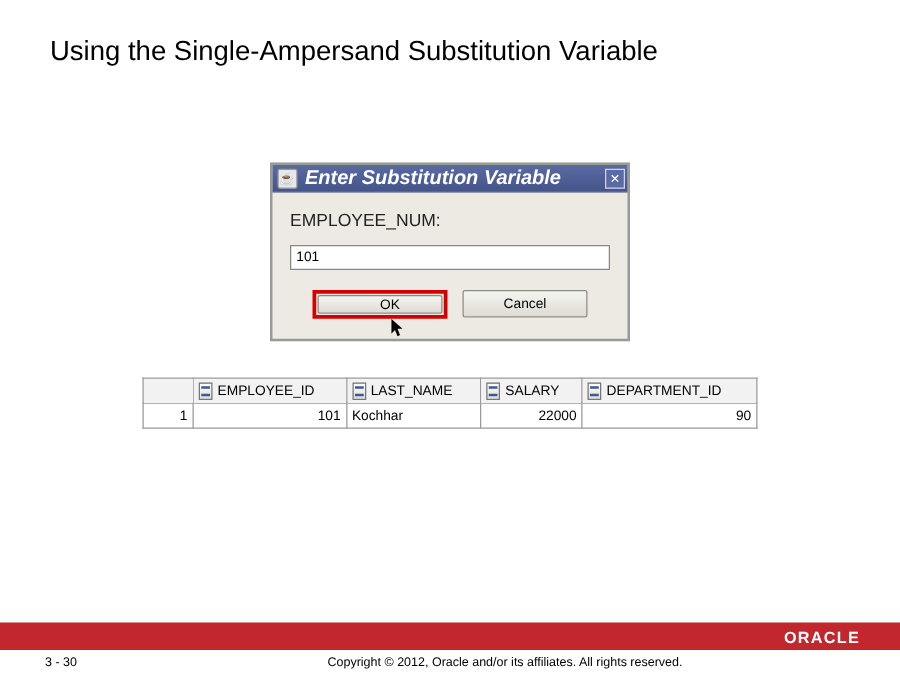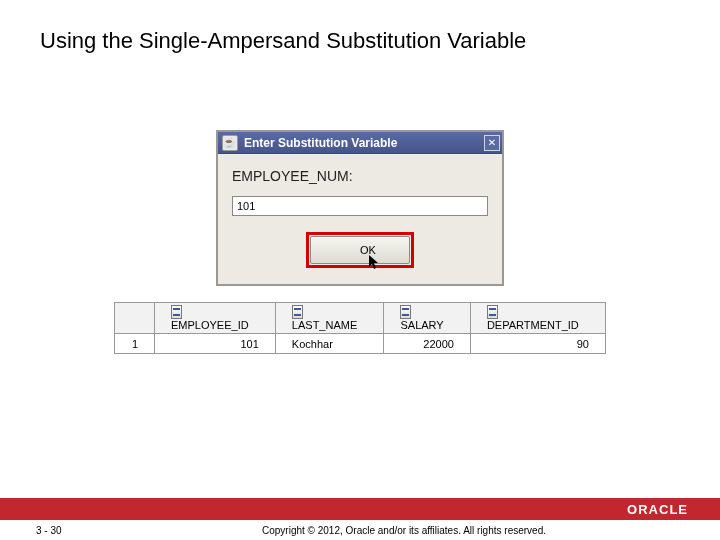--- a/index.html
+++ b/index.html
@@ -44,23 +44,24 @@
     border: 1px solid #9a9a9a;
     border-radius: 2px;
     position: relative;
     display: flex; align-items: center; justify-content: center;
     color: #3b5998;
     font-size: 10px;
     font-weight: bold;
   }
   .titlebar .title-text {
     color: #fff;
-    font-size: 12px;
+    font-size: 16px;
     font-weight: bold;
     flex: 1;
+    font-style: italic;
   }
   .titlebar .close-btn {
     width: 16px; height: 16px;
     background: #5a6aa3;
     border: 1px solid #cfd4e8;
     color: #fff;
     font-size: 10px;
     display: flex; align-items: center; justify-content: center;
     cursor: pointer;
   }
@@ -97,21 +98,21 @@
     font-size: 11px;
     color: #000;
     cursor: pointer;
     display: flex; align-items: center; justify-content: center;
   }
   .ok-highlight {
     border: 3px solid #d40000;
     padding: 1px;
     position: relative;
   }
-  .ok-highlight .dlg-btn { width: 100px; height: 28px; padding-left: 16px; }
+  .ok-highlight .dlg-btn { width: 100px; height: 15px; padding-left: 16px; }
   .cursor-arrow {
     position: absolute;
     left: 60px;
     top: 20px;
     width: 12px;
     height: 16px;
     pointer-events: none;
   }
 
   
@@ -119,21 +120,21 @@
     position: absolute;
     top: 302px;
     left: 114px;
     width: 492px;
     border: 1px solid #666;
     border-collapse: collapse;
     font-size: 11px;
   }
   .result-table th, .result-table td {
     border: 1px solid #999;
-    padding: 2px 16px;
+    padding: 2px 4px;
     height: 20px;
     background: #fff;
   }
   .result-table th {
     background: #f2f2f2;
     font-weight: normal;
     text-align: left;
     position: relative;
   }
   .result-table th .col-ico {
@@ -210,20 +211,21 @@
   <div class="dialog-body">
     <div class="field-label">EMPLOYEE_NUM:</div>
     <input class="text-input" type="text" value="101" style="">
     <div class="button-row">
       <div class="ok-highlight">
         <div class="dlg-btn">OK</div>
         <svg class="cursor-arrow" viewBox="0 0 12 16">
           <path d="M0,0 L0,12 L3,9 L5,14 L7,13 L5,8 L9,8 Z" fill="#000"></path>
         </svg>
       </div>
+      <div class="dlg-btn">Cancel</div>
     </div>
   </div>
 </div>
 
 <table class="result-table">
   <thead>
     <tr>
       <th class="rownum-head"></th>
       <th><span class="col-ico"></span><span>EMPLOYEE_ID</span></th>
       <th><span class="col-ico"></span><span>LAST_NAME</span></th>

